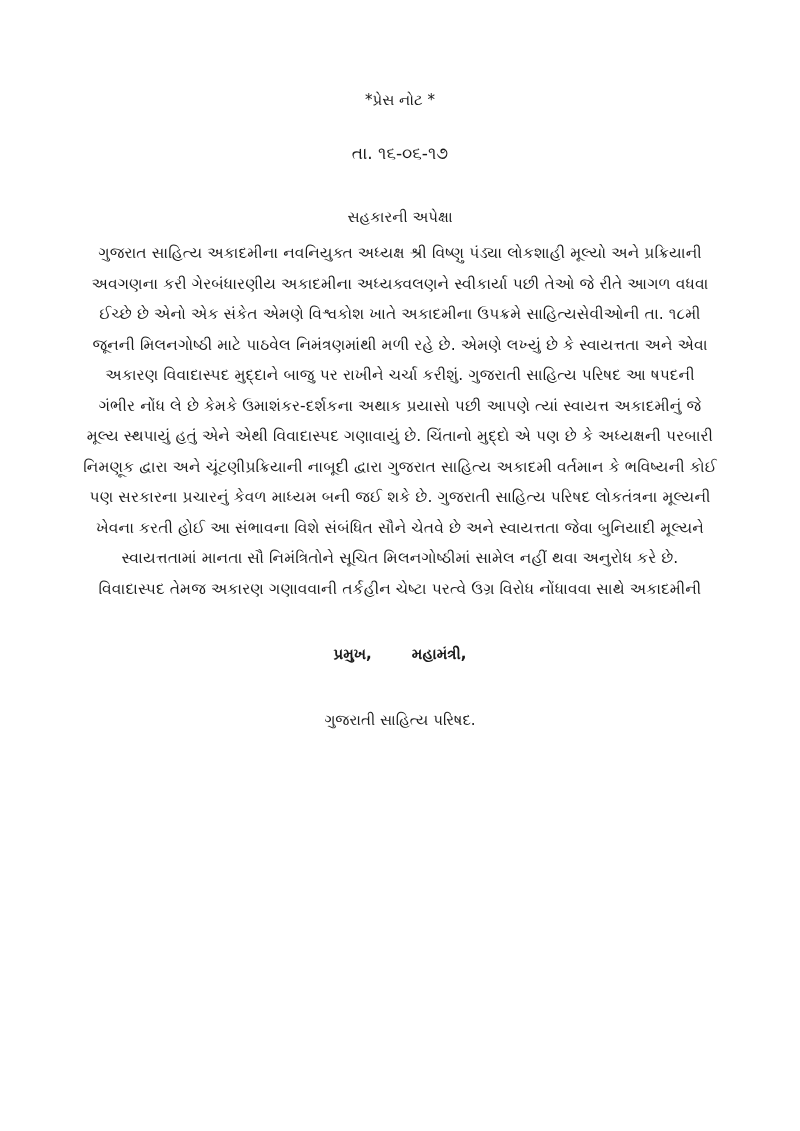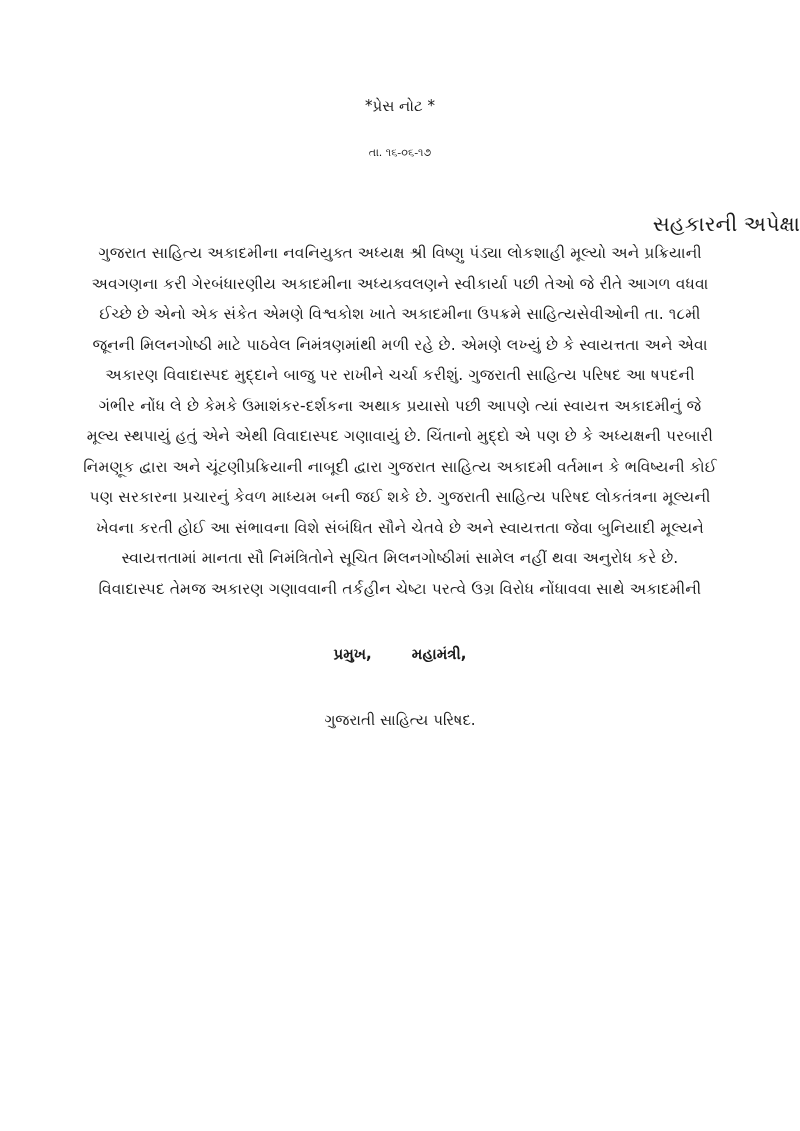--- a/index.html
+++ b/index.html
@@ -26,31 +26,30 @@
   .center-line {
     position: absolute;
     left: 0;
     width: 800px;
     text-align: center;
     white-space: nowrap;
     font-size: 15px;
     line-height: 20px;
   }
   .heading {
-    top: 96px;
+    top: 90px;
     font-size: 15px;
   }
   .date {
     top: 143px;
-    font-size: 11px;
+    font-size: 17px;
   }
   .subject {
-    top: 214px;
-    font-size: 21px;
-    text-align: right;
+    top: 207px;
+    font-size: 15px;
   }
   .body-lines {
     position: absolute;
     left: 0;
     top: 238px;
     width: 800px;
   }
   .body-line {
     text-align: center;
     white-space: nowrap;

